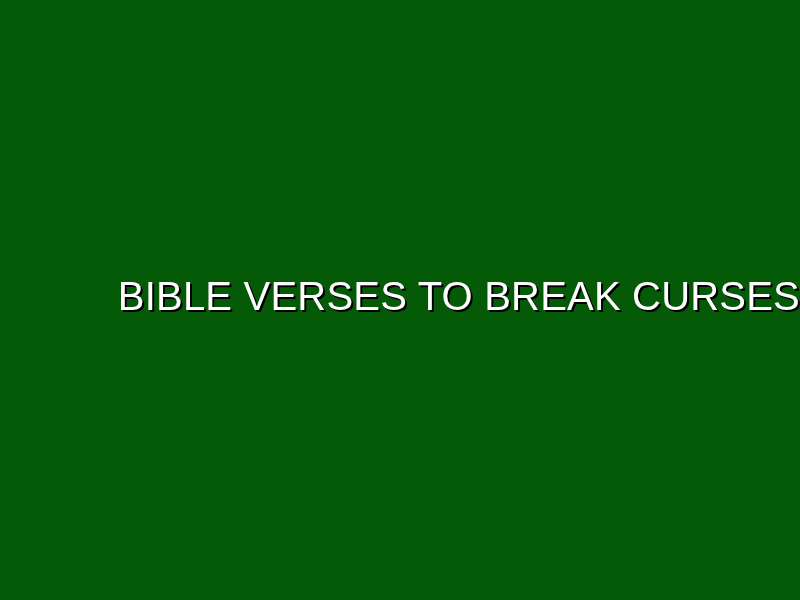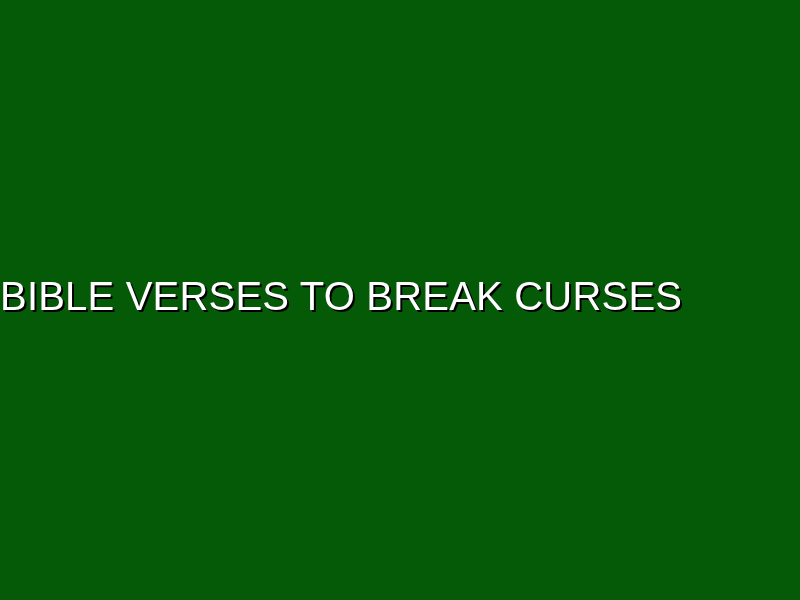--- a/index.html
+++ b/index.html
@@ -22,21 +22,21 @@
 
   
   .title-wrap {
     position: absolute;
     left: 0;
     top: 0;
     width: 800px;
     height: 600px;
     display: flex;
     align-items: center;
-    justify-content: flex-start;
+    justify-content: flex-end;
     box-sizing: border-box;
     padding-bottom: 8px; 
   }
 
   .title {
     margin: 0;
     padding: 0;
     font-family: "Liberation Sans", sans-serif;
     font-size: 40px;
     font-weight: normal;

